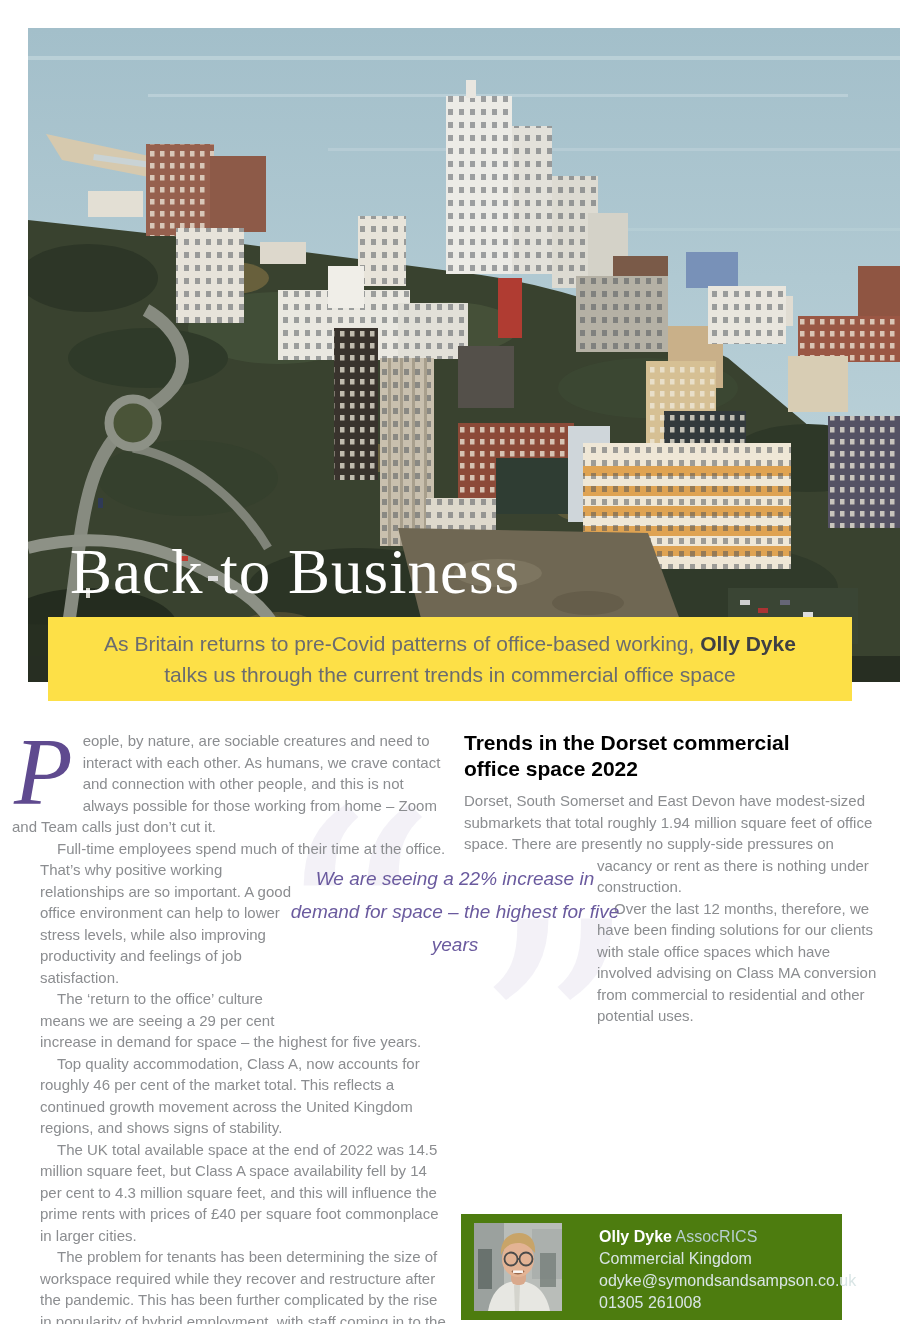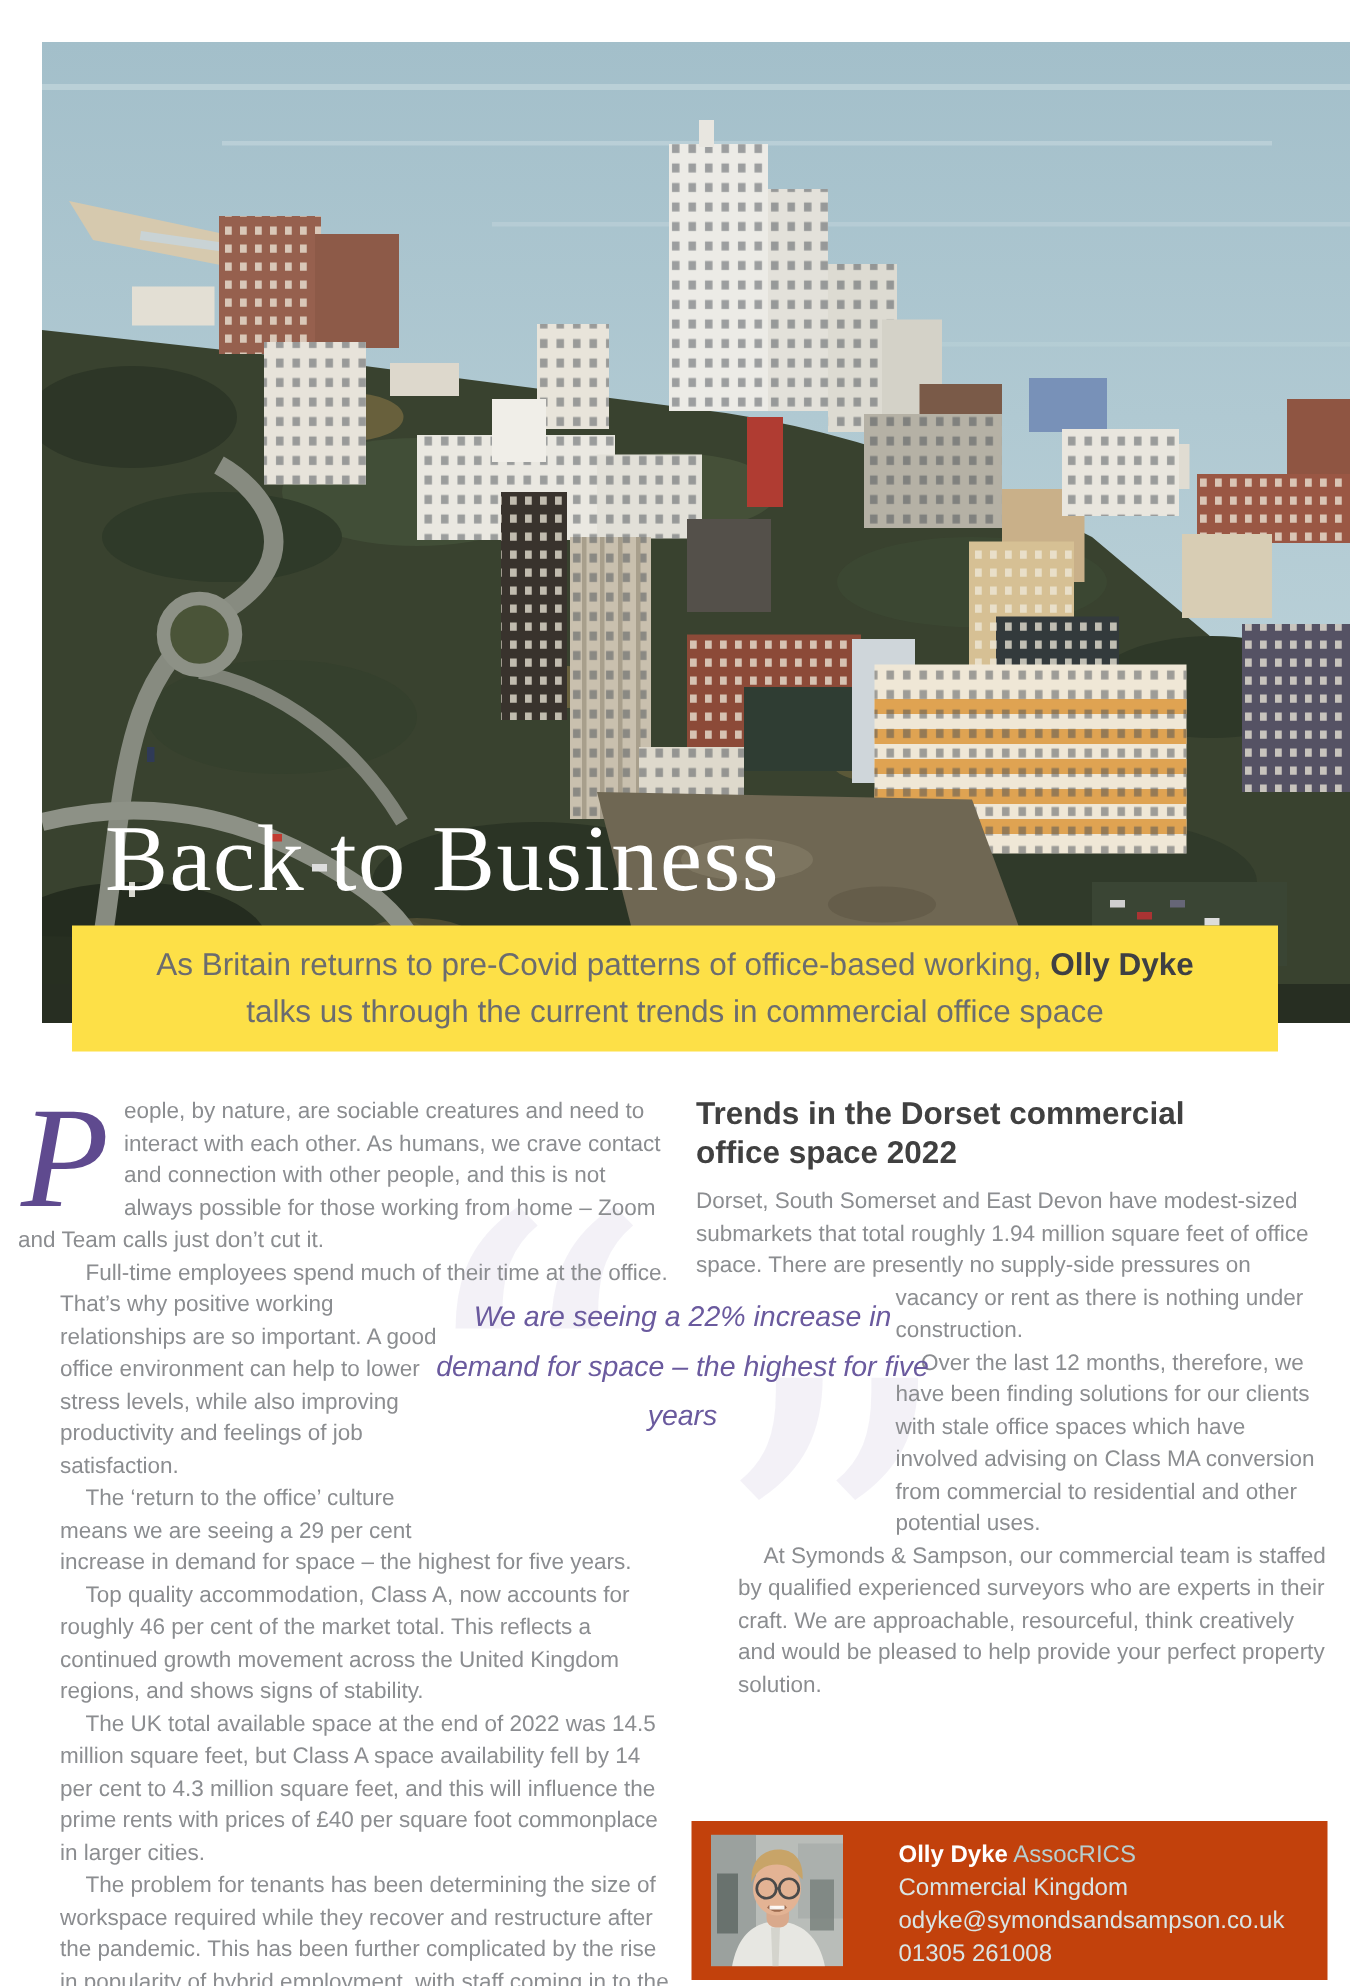--- a/index.html
+++ b/index.html
@@ -25,36 +25,36 @@
   .col{position:absolute;top:0;font-size:15px;line-height:21.5px;color:#8b8d90;}
   .col-left{left:12px;width:438px;}
   .col-right{left:464px;width:422px;}
   .col p{margin:0 0 0 0;padding:0;}
   .col p + p{margin-top:0;}
   .col p.ind{text-indent:17px;margin-left:28px;}
   .dropcap{float:left;font-family:"Liberation Serif",serif;font-style:italic;
            font-size:96px;line-height:76px;color:#5f4a8f;margin:4px 10px 0 2px;}
   .spacer-r{float:right;width:157px;height:172px;}
   .spacer-l{float:left;width:133px;height:160px;}
-  .rheading{font-size:21px;line-height:26px;font-weight:bold;color:#404040;
+  .rheading{font-size:21px;line-height:26px;font-weight:bold;color:#000000;
             margin:0 0 8px 0 !important;max-width:330px;}
 
   
   .pullquote{position:absolute;left:288px;top:862px;width:334px;text-align:center;
              font-size:19px;line-height:33px;font-style:italic;color:#6a5a9e;z-index:3;}
   .wm{position:absolute;font-family:"DejaVu Serif",serif;color:#6e5aa0;opacity:0.08;
       z-index:0;pointer-events:none;line-height:1;}
   .wm-open{left:270px;top:770px;font-size:330px;}
   .wm-open::before{content:"\201C";}
   .wm-close{left:470px;top:880px;font-size:330px;}
   .wm-close::before{content:"\201D";}
 
   
-  .card{position:absolute;left:461px;top:1214px;width:424px;height:106px;
-        background:#c2410c;}
+  .card{position:absolute;left:461px;top:1214px;width:381px;height:106px;
+        background:#4d7c0f;}
   .card-photo{position:absolute;left:13px;top:9px;width:88px;height:88px;overflow:hidden;}
   .card-text{position:absolute;left:138px;top:12px;font-size:16px;line-height:22px;
              color:#d9e5e5;}
   .card-name{font-weight:bold;color:#ffffff;}
   .card-cred{color:#b7cecf;}
 </style>
 </head>
 <body>
 
 <div class="page">
@@ -212,21 +212,20 @@
       <p class="ind">The ‘return to the office’ culture means we are seeing a 29 per cent increase in demand for space – the highest for five years.</p>
       <p class="ind">Top quality accommodation, Class A, now accounts for roughly 46 per cent of the market total. This reflects a continued growth movement across the United Kingdom regions, and shows signs of stability.</p>
       <p class="ind">The UK total available space at the end of 2022 was 14.5 million square feet, but Class A space availability fell by 14 per cent to 4.3 million square feet, and this will influence the prime rents with prices of £40 per square foot commonplace in larger cities.</p>
       <p class="ind">The problem for tenants has been determining the size of workspace required while they recover and restructure after the pandemic. This has been further complicated by the rise in popularity of hybrid employment, with staff coming in to the office two or three days a week and working from home on the other days.</p>
     </div>
 
     <div class="col col-right">
       <p class="rheading">Trends in the Dorset commercial office space 2022</p>
       <p><span>Dorset, South Somerset and East Devon have modest-sized submarkets that total roughly 1.94 million square feet of office space. There are presently no supply-side pressures on </span><span class="spacer-l"></span><span>vacancy or rent as there is nothing under construction.</span></p>
       <p class="ind">Over the last 12 months, therefore, we have been finding solutions for our clients with stale office spaces which have involved advising on Class MA conversion from commercial to residential and other potential uses.</p>
-      <p class="ind">At Symonds &amp; Sampson, our commercial team is staffed by qualified experienced surveyors who are experts in their craft. We are approachable, resourceful, think creatively and would be pleased to help provide your perfect property solution.</p>
     </div>
 
   </div>
 
   <div class="card">
     <div class="card-photo">
       <svg width="88" height="88" viewBox="0 0 88 88">
         <rect x="0" y="0" width="88" height="88" fill="#b9bdb9"></rect>
         <rect x="0" y="0" width="30" height="88" fill="#8f9693" opacity="0.7"></rect>
         <rect x="58" y="6" width="30" height="50" fill="#a7adaa" opacity="0.8"></rect>

